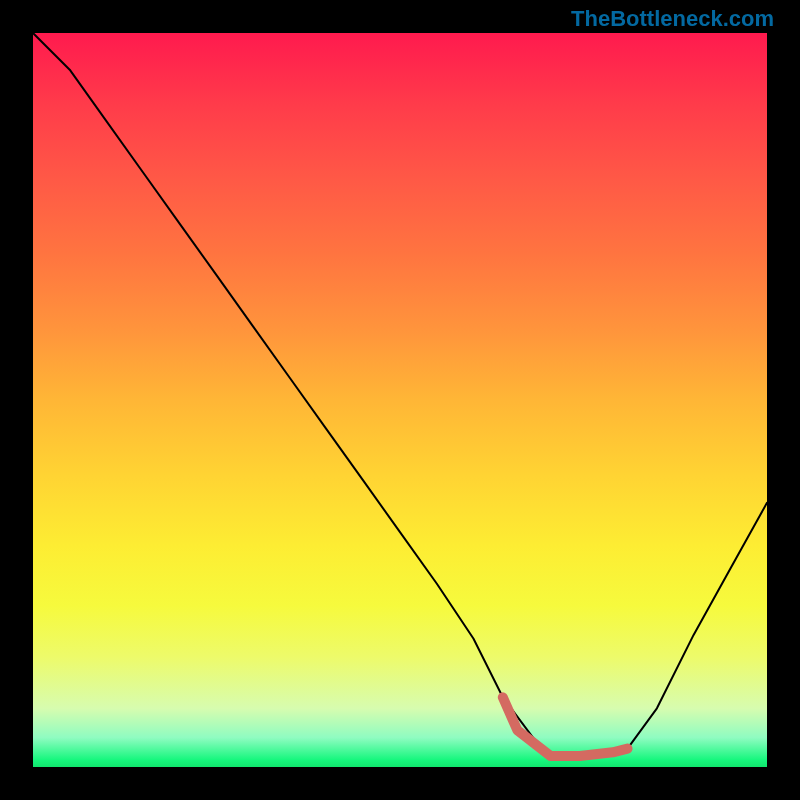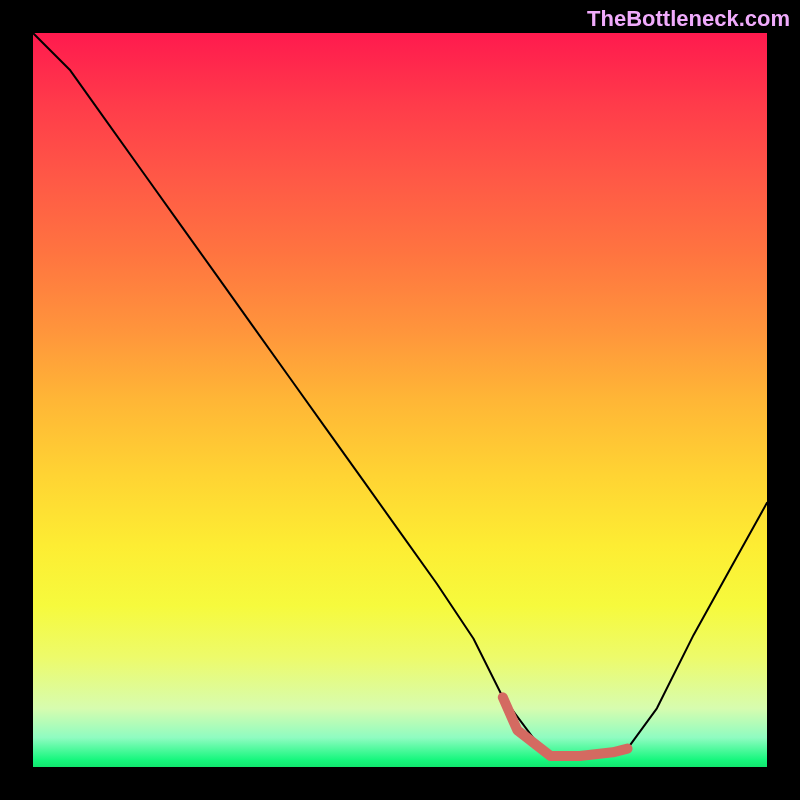--- a/index.html
+++ b/index.html
@@ -1,25 +1,25 @@
 <!DOCTYPE html>
 <html><head>
 <meta charset="utf-8">
 <style>
   * { margin: 0; padding: 0; box-sizing: border-box; }
   html, body { width: 800px; height: 800px; background: #000; overflow: hidden; }
   .container { position: relative; width: 800px; height: 800px; background: #000; }
   .watermark {
     position: absolute;
     top: 6px;
-    right: 10px;
+    right: 26px;
     font-family: Arial, sans-serif;
     font-size: 22px;
     font-weight: bold;
-    color: #f0abfc;
+    color: #0369a1;
     z-index: 10;
   }
   .plot-area {
     position: absolute;
     left: 33px;
     top: 33px;
     width: 734px;
     height: 734px;
     overflow: hidden;
   }

